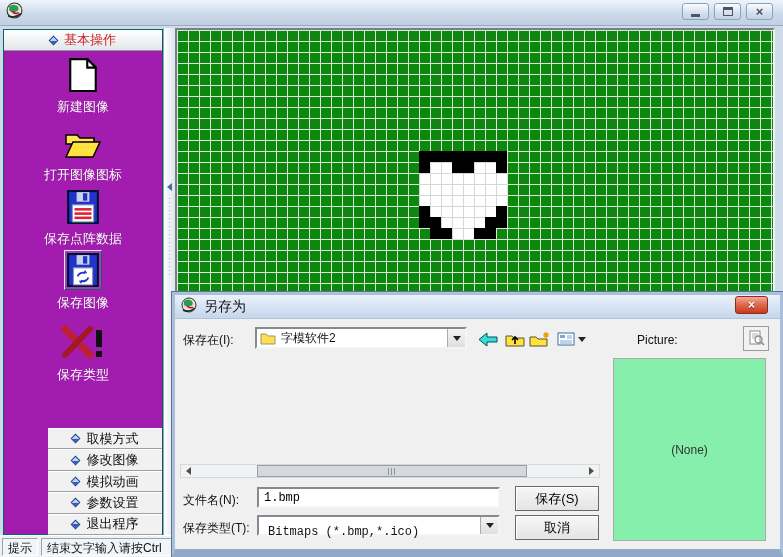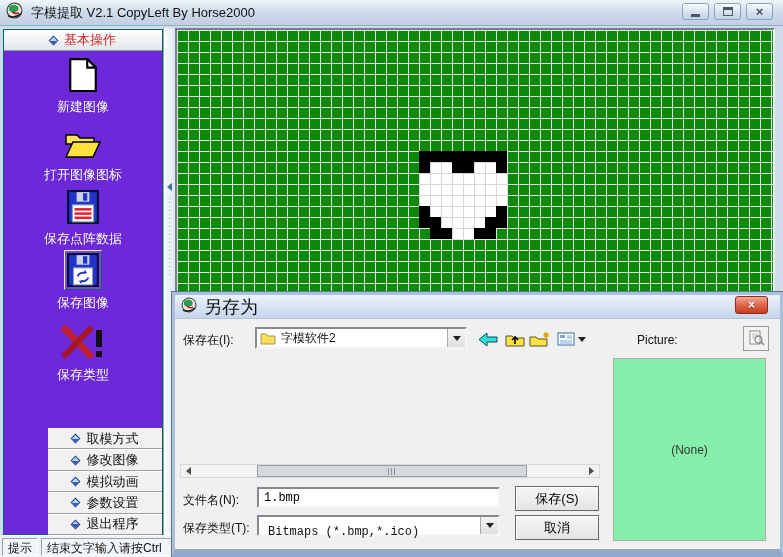--- a/index.html
+++ b/index.html
@@ -13,21 +13,21 @@
     display:flex; align-items:center; padding-left:6px; }
   .titlebar .ttl { font-size:13px; color:#111; margin-left:8px; white-space:nowrap; }
   .winbtns { position:absolute; right:10px; top:3px; display:flex; gap:5px; }
   .winbtn { width:27px; height:17px; background:linear-gradient(#fbfdfe,#d4dfec 60%,#c3d2e3);
     border:1px solid #8da3bd; border-radius:3px; display:flex; align-items:center; justify-content:center; cursor:default; }
   .glyph-min { width:9px; height:3px; background:#4a5668; margin-top:7px; }
   .glyph-max { width:10px; height:9px; border:1px solid #4a5668; border-top-width:3px; }
   .glyph-close { font-size:13px; font-weight:bold; color:#445060; line-height:1; }
 
   
-  .sidebar { position:absolute; left:3px; top:29px; width:160px; height:506px; background:#6d28d9;
+  .sidebar { position:absolute; left:3px; top:29px; width:160px; height:506px; background:#a21caf;
     border:1px solid #066; border-right:1px solid #055d5d; }
   .sb-header { height:21px; background:linear-gradient(#ffffff,#e2e6ea); border-bottom:1px solid #8e9aa6;
     display:flex; align-items:center; justify-content:center; gap:7px; font-size:13px; color:#cc2222; }
   .diamond { width:7px; height:7px; transform:rotate(45deg); flex:0 0 auto;
     background:linear-gradient(135deg,#aadcf2 0 50%,#3b55c0 50% 100%); border:1px solid #203a8f; }
   .tool { position:absolute; left:0; width:100%; display:flex; flex-direction:column; align-items:center; gap:4px; cursor:pointer; }
   .tool-label { font-size:13px; color:#ffffff; text-shadow:0 0 1px rgba(0,0,0,.3); }
   .icon-box { display:flex; align-items:center; justify-content:center; padding:2px; }
   .icon-box.active { background:rgba(255,255,255,.12);
     border:1px solid; border-color:#dff3f3 #19615f #19615f #dff3f3; }
@@ -54,21 +54,21 @@
   .statusbar { position:absolute; left:0; top:535px; width:783px; height:22px;
     background:#edf1f6; border-top:1px solid #ffffff; }
   .spanel { position:absolute; top:2px; height:18px; background:#f2f5f8; font-size:12px; color:#111;
     border:1px solid; border-color:#97a3b0 #ffffff #ffffff #97a3b0; padding:1px 5px 0 5px; white-space:nowrap; overflow:hidden; }
 
   
   .dialog { position:absolute; left:172px; top:292px; width:611px; height:265px; z-index:10;
     background:#f0f0f0; border:3px solid #a9bfda; border-bottom:8px solid #92aac9; box-shadow:0 0 0 1px #5f7693; }
   .dlg-title { position:relative; height:24px; background:linear-gradient(#eaf2fb,#c5d6ec); border-bottom:1px solid #b2c4da;
     display:flex; align-items:center; padding-left:6px; }
-  .dlg-title .ttl { font-size:18px; color:#111; margin-left:7px; }
+  .dlg-title .ttl { font-size:14px; color:#111; margin-left:7px; }
   .dlg-close { position:absolute; right:12px; top:1px; width:33px; height:18px;
     background:linear-gradient(#f4a899,#e06b50 45%,#c83a20); border:1px solid #8c2d1c; border-radius:3px;
     color:#fff; font-size:12px; font-weight:bold; display:flex; align-items:center; justify-content:center;
     text-shadow:0 1px 1px rgba(0,0,0,.5); cursor:pointer; }
   .lbl { position:absolute; font-size:12px; color:#111; white-space:nowrap; }
   .sunken { border:2px solid; border-color:#848a90 #f4f4f4 #f4f4f4 #848a90; background:#fff; }
   .combo { position:absolute; display:flex; align-items:center; }
   .combo .cval { font-size:12px; color:#111; white-space:nowrap; overflow:hidden; }
   .drop-btn { position:absolute; right:0; top:0; bottom:0; width:18px; background:linear-gradient(#f4f4f4,#dfdfdf);
     border-left:1px solid #aaa; display:flex; align-items:center; justify-content:center; cursor:pointer; }
@@ -112,21 +112,20 @@
 
   <div class="titlebar">
     <span>
       <svg width="17" height="17" viewBox="0 0 16 16">
           <circle cx="8" cy="8" r="7" fill="#e8e4d8" stroke="#333"></circle>
           <path d="M3 4 q4 -3 8 0 q2 3 -1 5 q-4 2 -7 -1 z" fill="#2a9d4e"></path>
           <path d="M6 9 q3 3 6 1" stroke="#c03" fill="none" stroke-width="1.5"></path>
           <path d="M2 13 q6 3 12 -2" stroke="#222" stroke-width="1.5" fill="none"></path>
         </svg>
     </span>
-    <span class="ttl">字模提取 V2.1  CopyLeft By Horse2000</span>
     <div class="winbtns">
       <div class="winbtn">
           <span class="glyph-min"></span>
         </div>
       <div class="winbtn">
           <span class="glyph-max"></span>
         </div>
       <div class="winbtn">
           <span class="glyph-close">×</span>
         </div>

